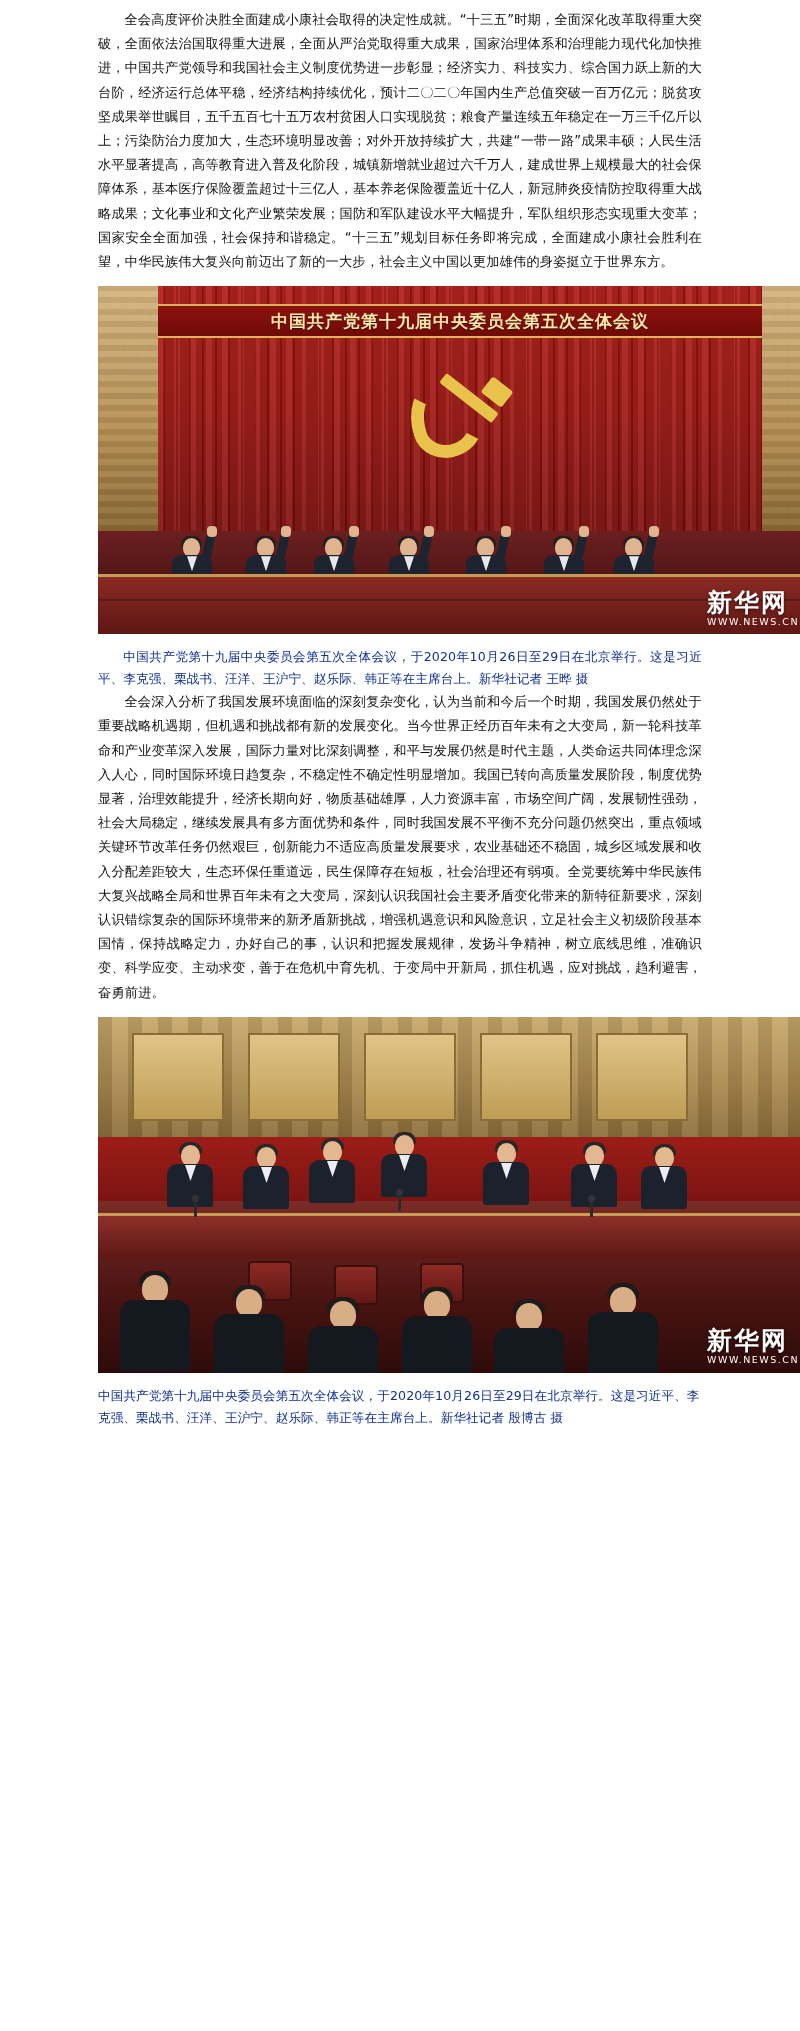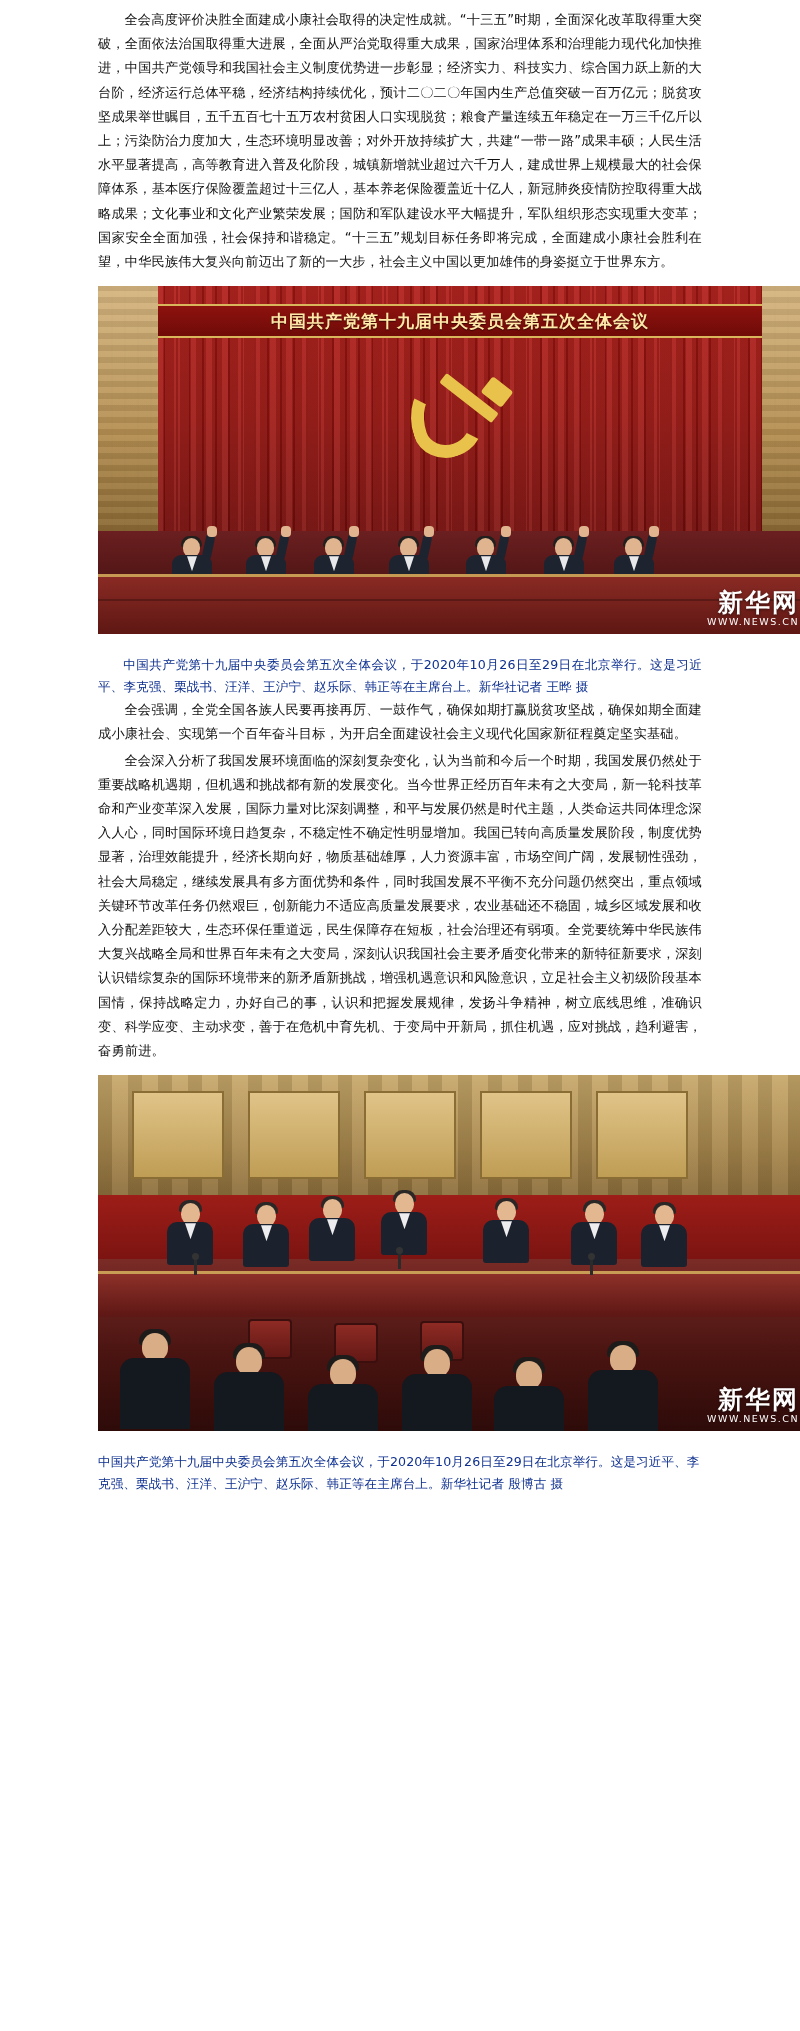--- a/index.html
+++ b/index.html
@@ -33,21 +33,21 @@
   .figure {
     margin: 12px 0 0 0;
     width: 604px;
   }
   .figure .caption {
     font-size: 12.6px;
     line-height: 22px;
     color: #0d2f8f;
     text-align: justify;
     text-indent: 2em;
-    margin-top: 20px;
+    margin-top: 12px;
     letter-spacing: 0.1px;
   }
   .figure.second .caption { text-indent: 0; text-align: left; }
 
   
   .photo {
     position: relative;
     overflow: hidden;
     width: 724px;
   }
@@ -140,21 +140,21 @@
   }
   .p1-person .arm {
     position: absolute; left: 40px; top: -4px; width: 9px; height: 26px;
     background: #1d2430; border-radius: 4px; transform: rotate(12deg);
   }
   .p1-person .hand {
     position: absolute; left: 43px; top: -12px; width: 10px; height: 11px;
     background: #e0b48e; border-radius: 4px;
   }
   .wm {
-    position: absolute; right: 23px; bottom: 8px; text-align: right;
+    position: absolute; right: 23px; bottom: 8px; text-align: left;
     color: #ffffff; line-height: 1;
   }
   .wm .wm-main {
     font-size: 25px; font-weight: bold; letter-spacing: 2px;
     text-shadow: 0 1px 3px rgba(0,0,0,.6);
     background: rgba(190,26,24,.0);
   }
   .wm .wm-sub { font-size: 9.5px; letter-spacing: 1.5px; margin-top: 2px; }
 
   
@@ -319,21 +319,20 @@
         <div class="p1-table"></div>
 
         <div class="wm">
           <div class="wm-main">新华网</div>
           <div class="wm-sub">WWW.NEWS.CN</div>
         </div>
       </div>
       <div class="caption">中国共产党第十九届中央委员会第五次全体会议，于2020年10月26日至29日在北京举行。这是习近平、李克强、栗战书、汪洋、王沪宁、赵乐际、韩正等在主席台上。新华社记者 王晔 摄</div>
     </div>
 
-    <p class="para">全会强调，全党全国各族人民要再接再厉、一鼓作气，确保如期打赢脱贫攻坚战，确保如期全面建成小康社会、实现第一个百年奋斗目标，为开启全面建设社会主义现代化国家新征程奠定坚实基础。</p>
     <p class="para">全会深入分析了我国发展环境面临的深刻复杂变化，认为当前和今后一个时期，我国发展仍然处于重要战略机遇期，但机遇和挑战都有新的发展变化。当今世界正经历百年未有之大变局，新一轮科技革命和产业变革深入发展，国际力量对比深刻调整，和平与发展仍然是时代主题，人类命运共同体理念深入人心，同时国际环境日趋复杂，不稳定性不确定性明显增加。我国已转向高质量发展阶段，制度优势显著，治理效能提升，经济长期向好，物质基础雄厚，人力资源丰富，市场空间广阔，发展韧性强劲，社会大局稳定，继续发展具有多方面优势和条件，同时我国发展不平衡不充分问题仍然突出，重点领域关键环节改革任务仍然艰巨，创新能力不适应高质量发展要求，农业基础还不稳固，城乡区域发展和收入分配差距较大，生态环保任重道远，民生保障存在短板，社会治理还有弱项。全党要统筹中华民族伟大复兴战略全局和世界百年未有之大变局，深刻认识我国社会主要矛盾变化带来的新特征新要求，深刻认识错综复杂的国际环境带来的新矛盾新挑战，增强机遇意识和风险意识，立足社会主义初级阶段基本国情，保持战略定力，办好自己的事，认识和把握发展规律，发扬斗争精神，树立底线思维，准确识变、科学应变、主动求变，善于在危机中育先机、于变局中开新局，抓住机遇，应对挑战，趋利避害，奋勇前进。</p>
 
     <div class="figure second">
       <div class="photo photo2">
         <div class="p2-back"></div>
         <div class="p2-panel" style="left:34px"></div>
         <div class="p2-panel" style="left:150px"></div>
         <div class="p2-panel" style="left:266px"></div>
         <div class="p2-panel" style="left:382px"></div>
         <div class="p2-panel" style="left:498px"></div>

